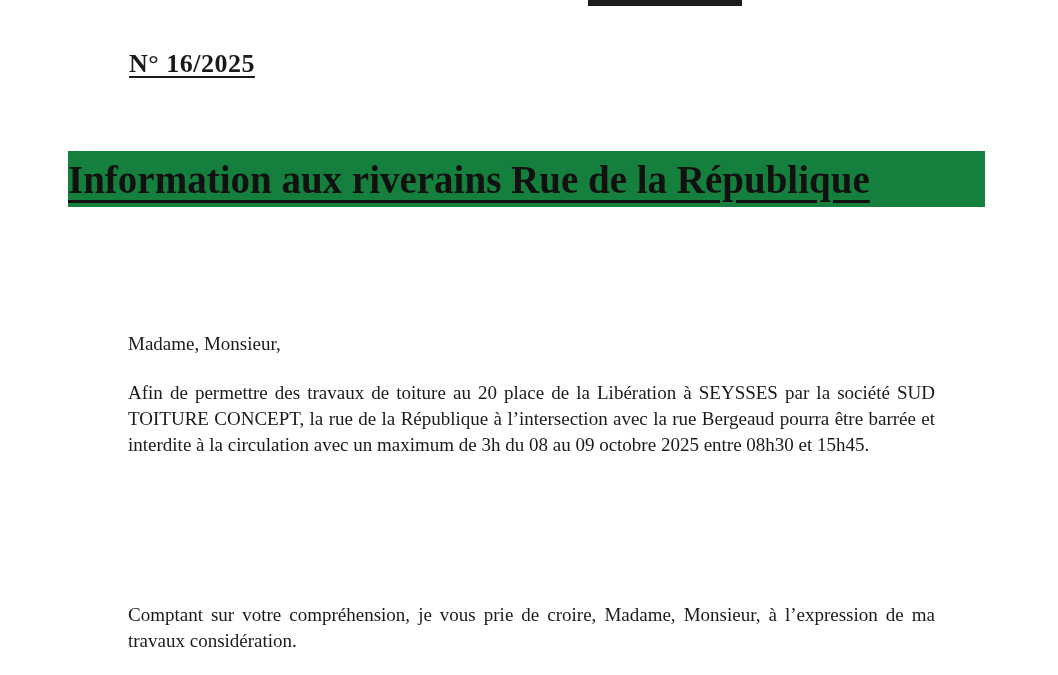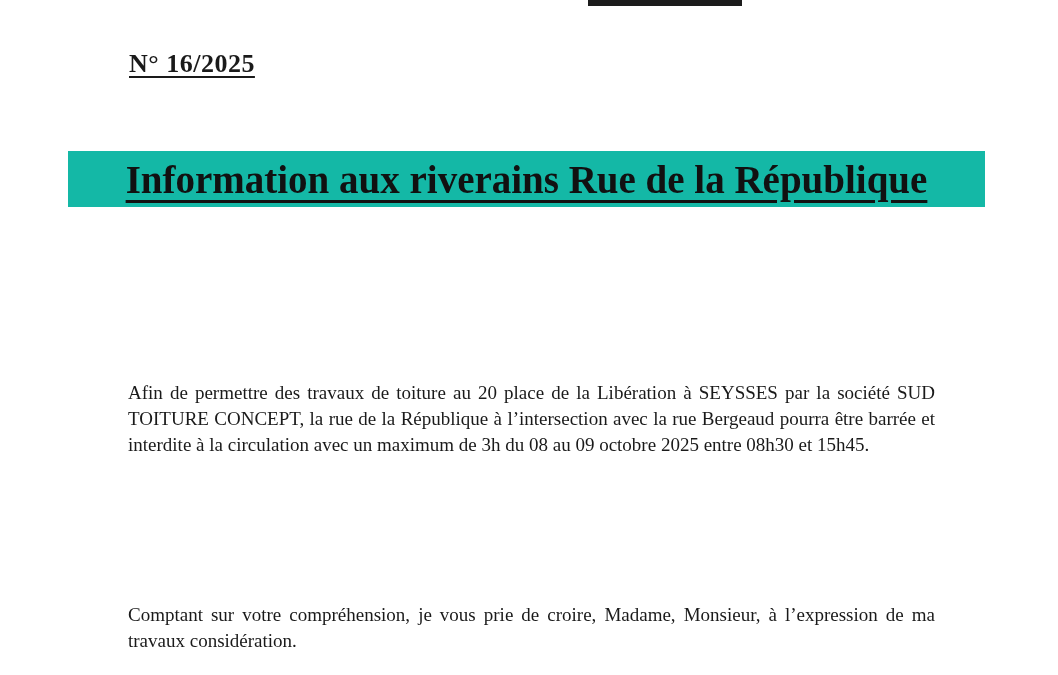--- a/index.html
+++ b/index.html
@@ -36,24 +36,24 @@
     text-decoration-thickness: 2px;
     text-underline-offset: 4px;
     letter-spacing: 0.5px;
   }
   .title-banner {
     position: absolute;
     left: 68px;
     top: 151px;
     width: 917px;
     height: 56px;
-    background: #14b8a6;
+    background: #15803d;
     display: flex;
     align-items: center;
-    justify-content: center;
+    justify-content: flex-start;
   }
   .doc-title {
     font-size: 39px;
     font-weight: bold;
     white-space: nowrap;
     color: #111111;
     text-decoration: underline;
     text-decoration-thickness: 3px;
     text-underline-offset: 7px;
   }
@@ -77,19 +77,20 @@
 <div class="page">
 
   <div class="header-artifact"></div>
 
   <div class="ref-number">N° 16/2025</div>
 
   <div class="title-banner">
     <span class="doc-title">Information aux riverains Rue de la République</span>
   </div>
 
+  <p class="body-text salutation">Madame, Monsieur,</p>
 
   <p class="body-text para-1">Afin de permettre des travaux de toiture au 20 place de la Libération à SEYSSES par la société SUD TOITURE CONCEPT, la rue de la République à l’intersection avec la rue Bergeaud pourra être barrée et interdite à la circulation avec un maximum de 3h du 08 au 09 octobre 2025 entre 08h30 et 15h45.</p>
 
 
   <p class="body-text para-3">Comptant sur votre compréhension, je vous prie de croire, Madame, Monsieur, à l’expression de ma travaux considération.</p>
 
 </div>
 
 </body></html>

